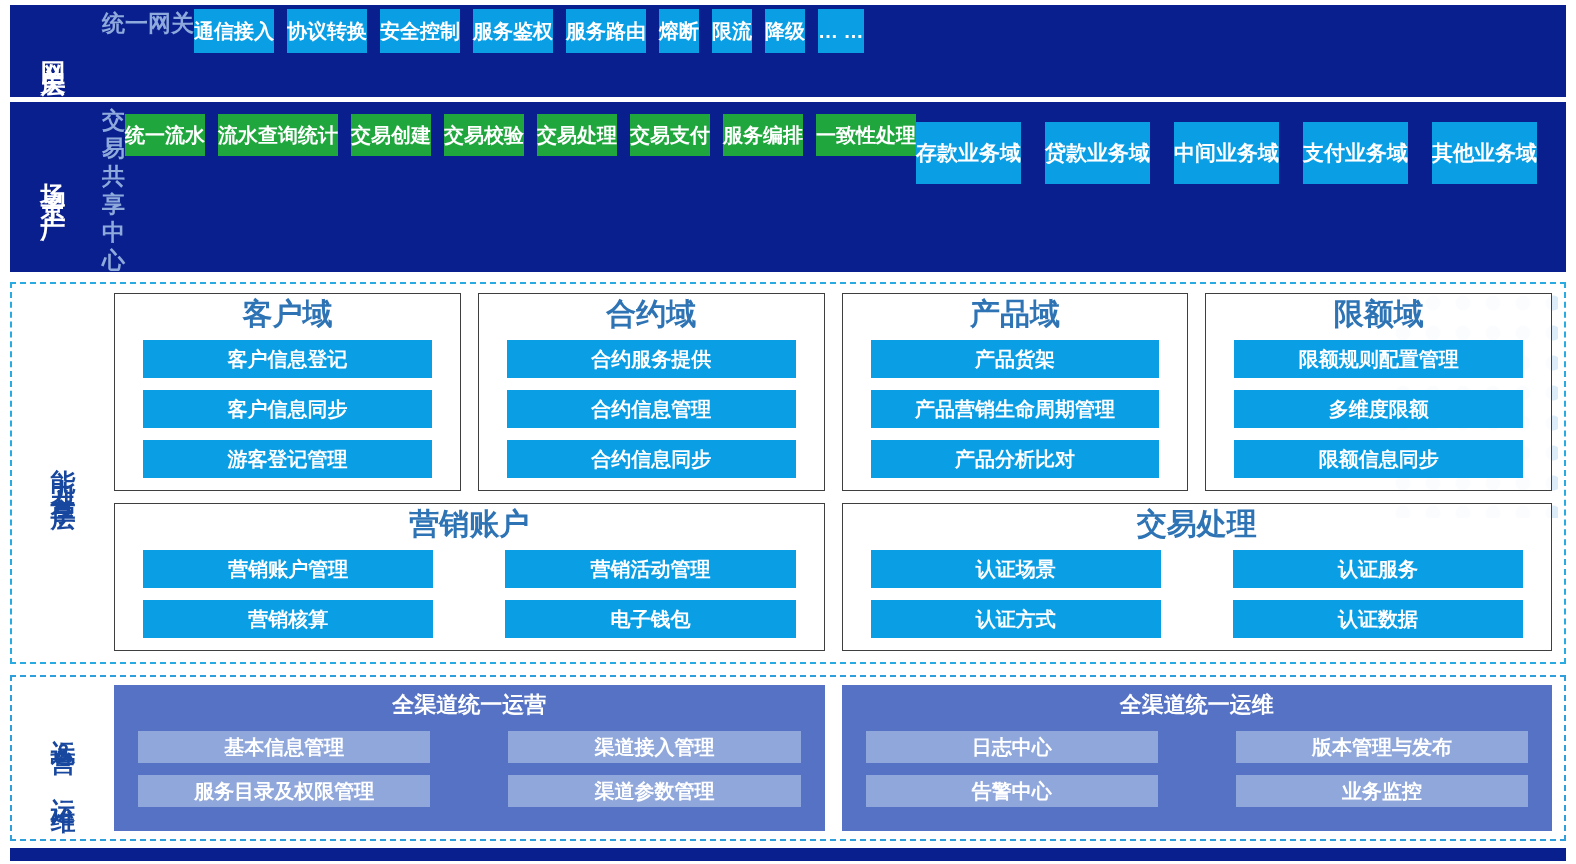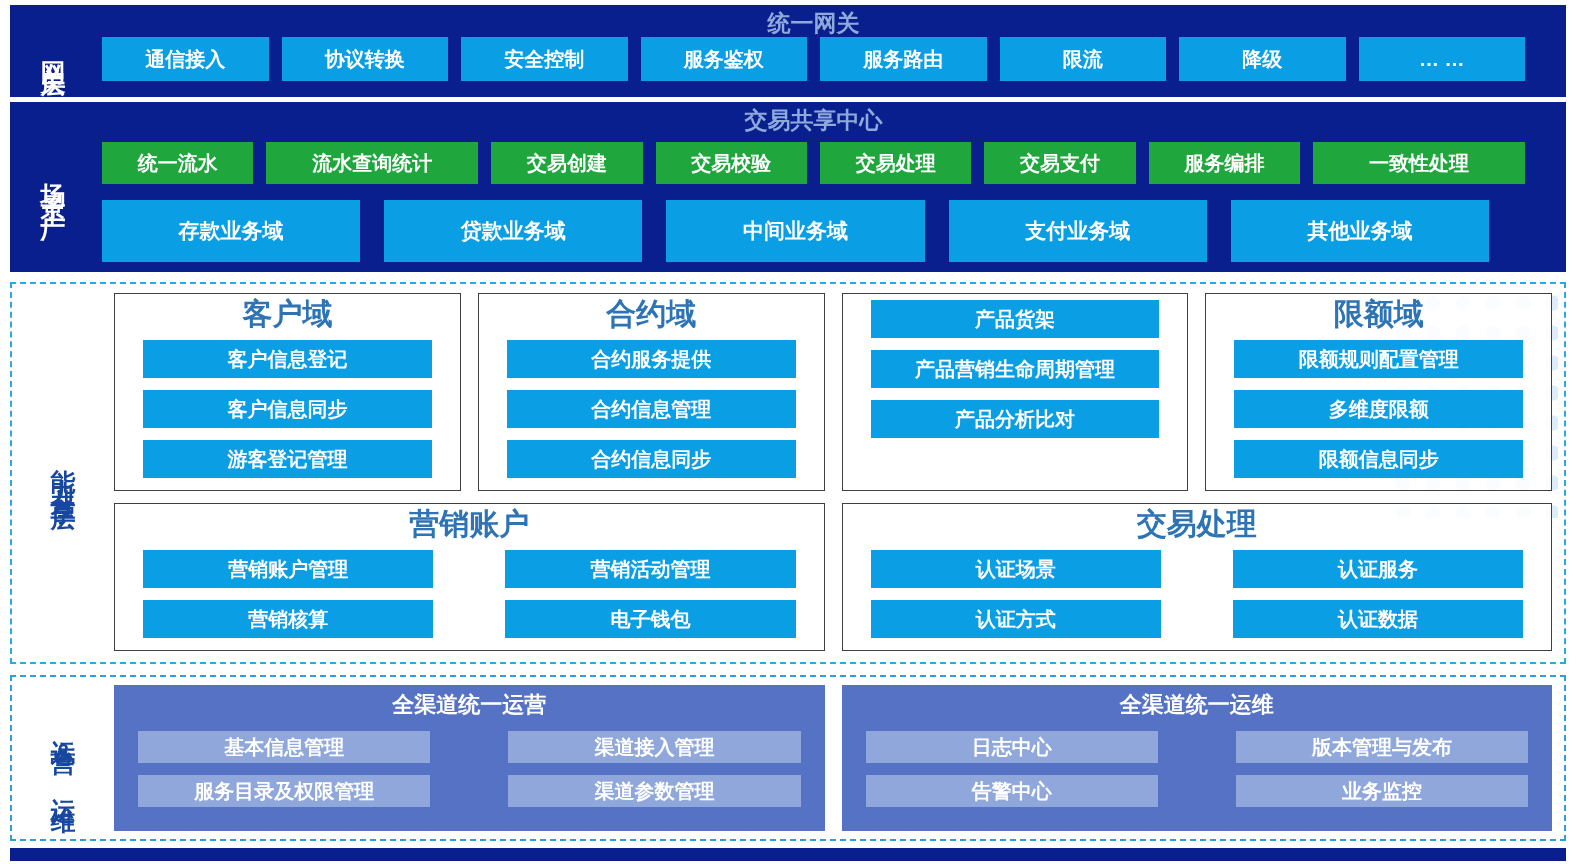--- a/index.html
+++ b/index.html
@@ -19,21 +19,21 @@
     display: flex; align-items: center; justify-content: center;
     writing-mode: vertical-lr; text-orientation: upright;
     font-weight: bold; font-size: 25px; line-height: 1;
   }
   .vlabel.white { color: #ffffff; }
   .vlabel.blue  { color: #17479e; }
   .ls-sm { letter-spacing: 6px; }
   .ls-md { letter-spacing: 12px; }
   .ls-lg { letter-spacing: 10px; }
 
-  .band-content { flex: 1; padding: 4px 41px 8px 6px; display: flex; flex-direction: column; box-sizing: border-box; }
+  .band-content { flex: 1; padding: 4px 41px 8px 6px; display: flex; flex-direction: row; box-sizing: border-box; }
   .band-title { text-align: center; color: #8ea9db; font-size: 23px; font-weight: bold; line-height: 28px; }
 
   .btn {
     display: flex; align-items: center; justify-content: center;
     color: #ffffff; font-weight: bold; font-size: 20px; white-space: nowrap;
     box-sizing: border-box;
   }
   .cyan  { background: #0a9ee5; }
   .green { background: #1fa73e; }
 
@@ -89,20 +89,21 @@
   <section class="band navy gateway">
     <div class="vlabel white ls-sm">网关层</div>
     <div class="band-content">
       <div class="band-title">统一网关</div>
       <div class="gw-row">
         <div class="btn cyan">通信接入</div>
         <div class="btn cyan">协议转换</div>
         <div class="btn cyan">安全控制</div>
         <div class="btn cyan">服务鉴权</div>
         <div class="btn cyan">服务路由</div>
+        <div class="btn cyan">熔断</div>
         <div class="btn cyan">限流</div>
         <div class="btn cyan">降级</div>
         <div class="btn cyan">… …</div>
       </div>
     </div>
   </section>
 
   <section class="band navy scenario">
     <div class="vlabel white ls-md">场景工厂</div>
     <div class="band-content">
@@ -139,20 +140,21 @@
           <div class="btn cyan">客户信息同步</div>
           <div class="btn cyan">游客登记管理</div>
         </div>
         <div class="group">
           <div class="group-title">合约域</div>
           <div class="btn cyan">合约服务提供</div>
           <div class="btn cyan">合约信息管理</div>
           <div class="btn cyan">合约信息同步</div>
         </div>
         <div class="group">
+          <div class="group-title">产品域</div>
           <div class="btn cyan">产品货架</div>
           <div class="btn cyan">产品营销生命周期管理</div>
           <div class="btn cyan">产品分析比对</div>
         </div>
         <div class="group">
           <div class="group-title">限额域</div>
           <div class="btn cyan">限额规则配置管理</div>
           <div class="btn cyan">多维度限额</div>
           <div class="btn cyan">限额信息同步</div>
         </div>

